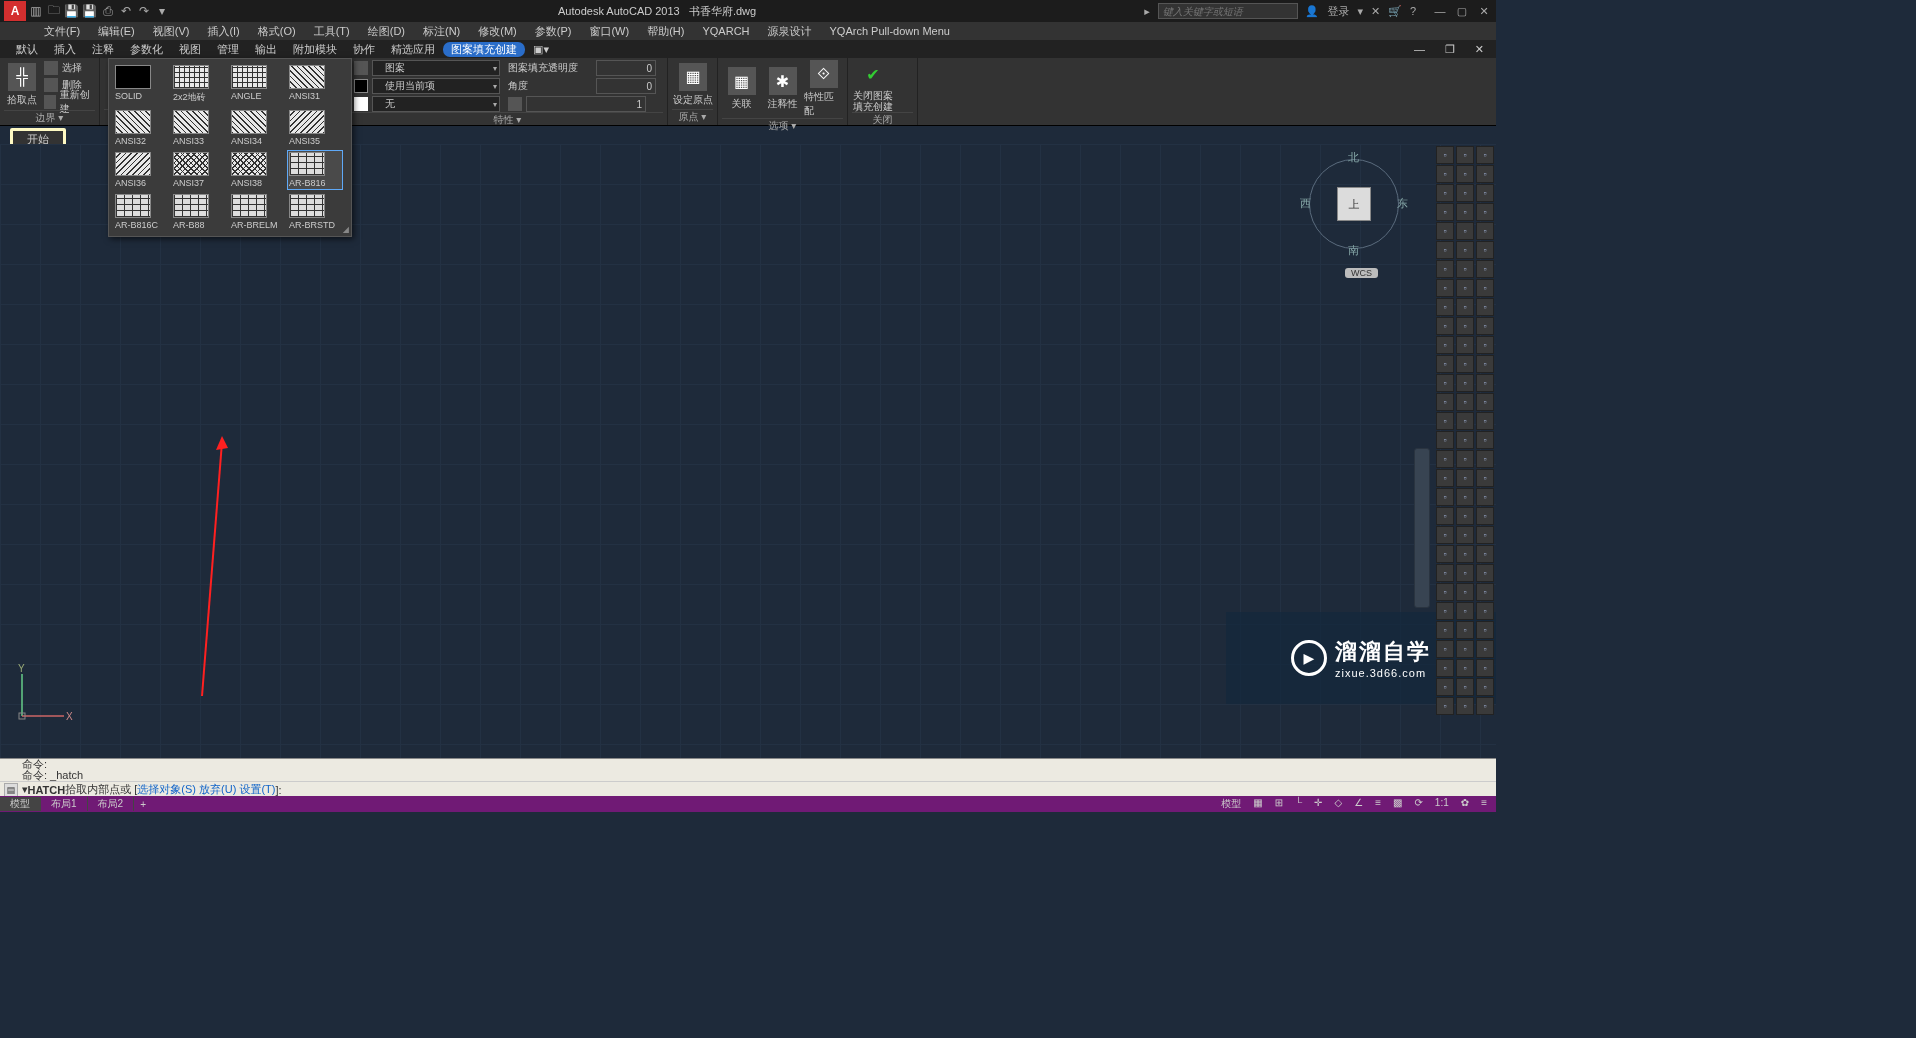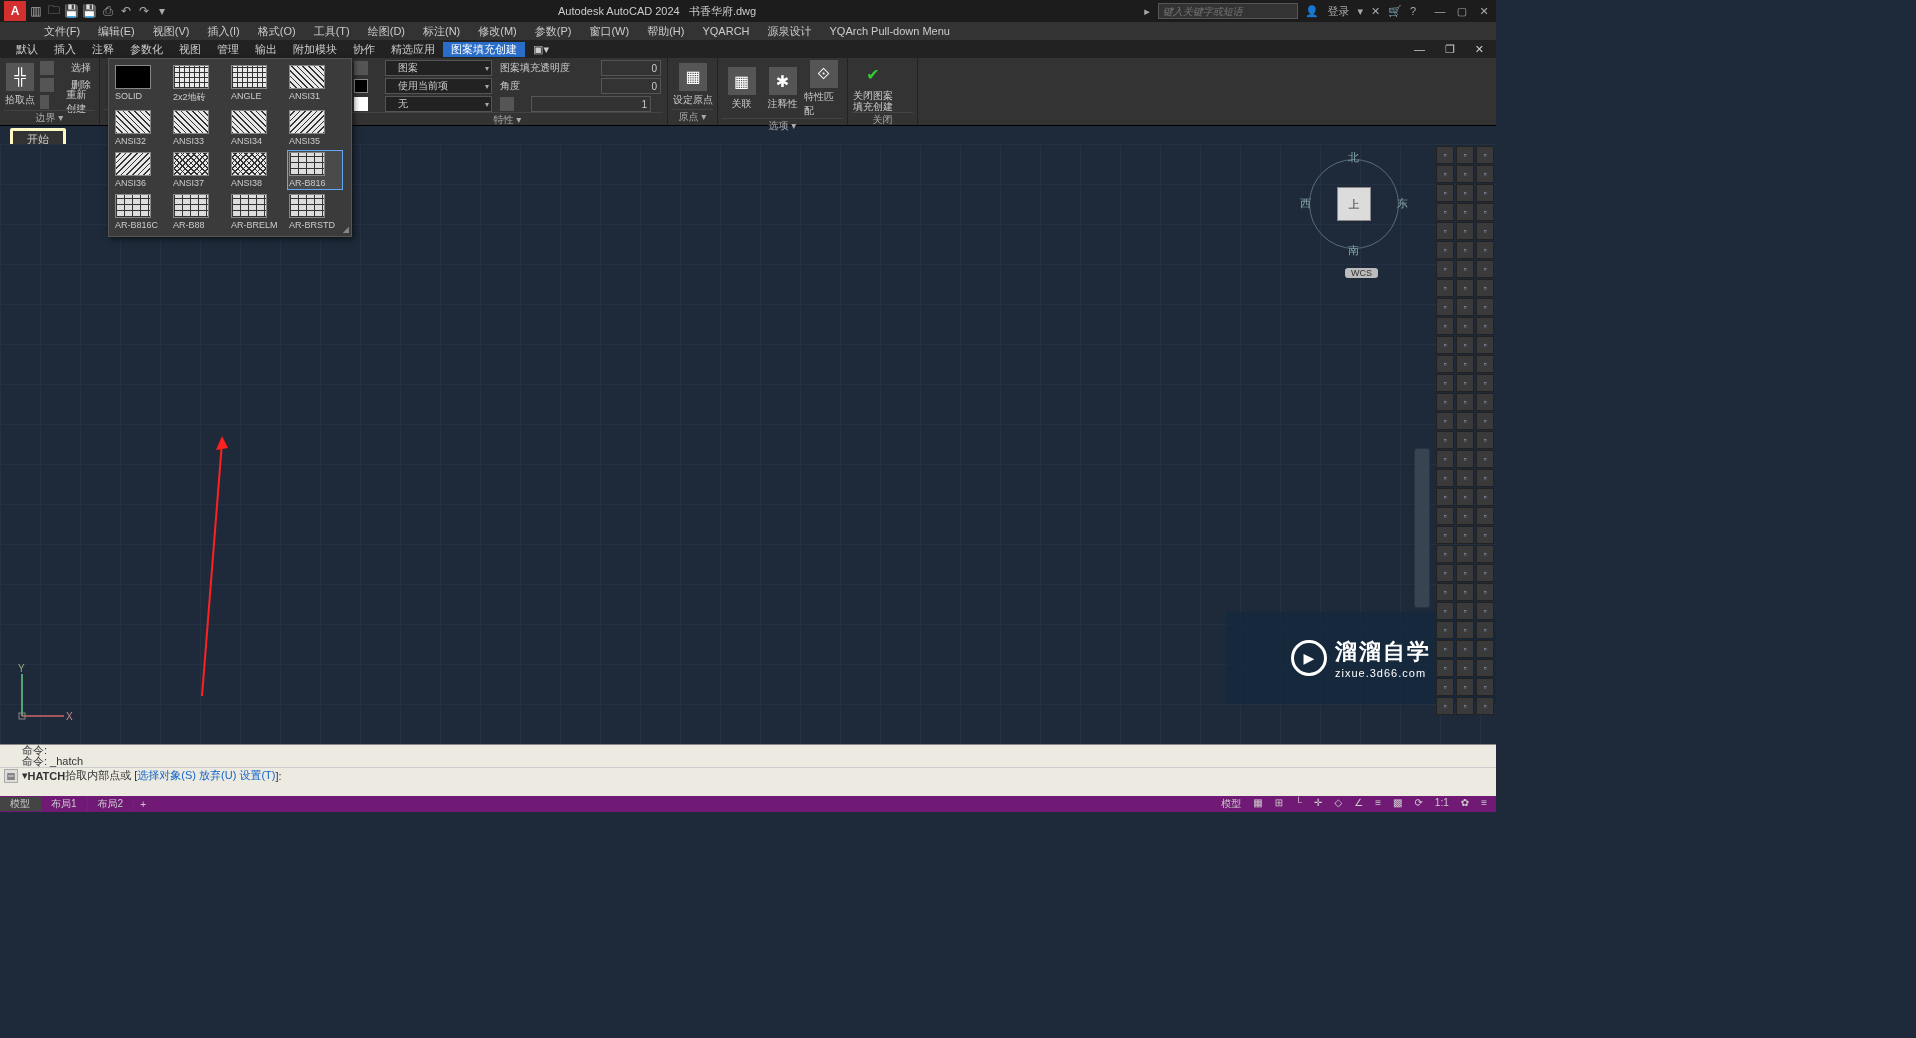--- a/index.html
+++ b/index.html
@@ -16,31 +16,31 @@
 .titlebar .wincontrols { display: flex; gap: 6px; margin-left: 8px; }
 .titlebar .wincontrols span { width: 16px; text-align: center; }
 
 
 .menubar { height: 18px; background: #333; display: flex; align-items: center; padding: 0 40px 0 40px; gap: 10px; font-size: 11px; color: #ccc; }
 .menubar span { padding: 0 4px; }
 
 
 .ribbontabs { height: 18px; background: #222; display: flex; align-items: center; padding-left: 8px; font-size: 11px; position: relative; }
 .ribbontabs span { padding: 0 8px; color: #ccc; }
-.ribbontabs .active { background: #2a6dc9; color: #fff; }
+.ribbontabs .active { background: #2a6dc9; color: #fff; border-radius: 7px; }
 .ribbontabs .doc-controls { position:absolute; right:4px; display:flex; gap:4px; color:#aaa;}
 
 
 .ribbon { height: 68px; background: #333; border-bottom: 1px solid #000; display: flex; align-items: stretch; }
 .ribbon-panel { border-right: 1px solid #222; padding: 2px 4px; display: flex; flex-direction: column; justify-content: space-between; }
 .ribbon-panel .panel-title { font-size: 10px; color: #aaa; text-align: center; height: 14px; border-top:1px solid #444;}
 .ribbon-big-btn { display: flex; flex-direction: column; align-items: center; justify-content: center; width: 42px; font-size: 10px; color: #ccc; gap:2px;}
 .ribbon-big-btn .ico { width: 28px; height: 28px; background: #555; display:flex;align-items:center;justify-content:center;color:#fff;font-size:16px;}
 .ribbon-row { display:flex; gap:2px; }
-.small-item { display:flex; align-items:center; gap:17px; font-size:10px; height:16px; padding:0 2px;}
+.small-item { display:flex; align-items:center; gap:4px; font-size:10px; height:16px; padding:0 2px;}
 .small-item .ico-s { width:14px;height:14px;background:#555;display:inline-block;}
 .dropdown-field { height:16px; background:#222; border:1px solid #555; color:#ccc; font-size:10px; padding:0 14px 0 12px; position:relative; display:flex;align-items:center;}
 .dropdown-field::after { content:"▾"; position:absolute; right:2px; font-size:8px; color:#aaa;}
 .num-field { height:16px; background:#333; border:1px solid #555; color:#ccc; width:60px; text-align:right; padding:0 3px; font-size:10px;}
 
 
 .pattern-flyout { position: absolute; left: 108px; top: 58px; width: 244px; background: #3b3b3b; border: 1px solid #555; box-shadow: 2px 2px 6px rgba(0,0,0,.6); z-index: 50; padding: 4px; }
 .pattern-grid { display: grid; grid-template-columns: repeat(4, 56px); gap: 2px 2px; }
 .pattern-item { display: flex; flex-direction: column; align-items: flex-start; font-size: 9px; color: #ccc; padding:2px; }
 .pattern-item.hover { background:#4a4a4a; border:1px solid #5fa9f7; padding:1px;}
@@ -78,21 +78,21 @@
 .arrow-anno { position:absolute; left:192px; top:292px; width:40px; height:260px; pointer-events:none; }
 
 
 .watermark { position:absolute; right:0; bottom:54px; width:270px; height:92px; background:rgba(20,40,60,.75); display:flex; align-items:center; justify-content:center; gap:8px; }
 .watermark .play { width:36px;height:36px;border:3px solid #fff;border-radius:50%;display:flex;align-items:center;justify-content:center;color:#fff;font-size:14px;}
 .watermark .txt { color:#fff; }
 .watermark .cn { font-size:22px; font-weight:bold; letter-spacing:2px;}
 .watermark .url { font-size:11px; letter-spacing:1px;}
 
 
-.cmdarea { position:absolute; left:0; right:0; bottom:16px; height:52px; background:#eceae1; border-top:1px solid #888; font-family: Consolas, monospace; font-size:11px; color:#333; }
+.cmdarea { position:absolute; left:0; right:0; bottom:16px; height:38px; background:#eceae1; border-top:1px solid #888; font-family: Consolas, monospace; font-size:11px; color:#333; }
 .cmdarea .history { height:22px; padding:0 8px 0 22px; line-height:11px; overflow:hidden;}
 .cmdarea .input-row { height:16px; display:flex; align-items:center; padding:0 4px; border-top:1px solid #ccc;}
 .cmdarea .prompt-ico { width:14px;height:14px;margin-right:4px;display:inline-flex;align-items:center;justify-content:center;background:#ddd;border:1px solid #aaa;font-size:9px;}
 .cmdarea .kw { color:#1265c9;}
 
 
 .statusbar { position:absolute; left:0; right:0; bottom:0; height:16px; background:#701a75; display:flex; align-items:center; font-size:10px; color:#ccc;}
 .statusbar .tab { padding:0 10px; border-right:1px solid #444;}
 .statusbar .tab.active { background:#444; }
 .statusbar .plus { padding:0 6px;}
@@ -108,21 +108,21 @@
     <span>▥</span>
     <span>🗀</span>
     <span>💾</span>
     <span>💾</span>
     <span>⎙</span>
     <span>↶</span>
     <span>↷</span>
     <span>▾</span>
   </div>
   <div class="title-center">
-    <span>Autodesk AutoCAD 2024</span>&nbsp;&nbsp;&nbsp;<span>书香华府.dwg</span>
+    <span>Autodesk AutoCAD 2013</span>&nbsp;&nbsp;&nbsp;<span>书香华府.dwg</span>
   </div>
   <div class="title-right">
     <span>▸</span>
     <input class="search-box" placeholder="键入关键字或短语" style="">
     <span>👤</span>
     <span>登录</span>
     <span>▾</span>
     <span>✕</span>
     <span>🛒</span>
     <span>?</span>

